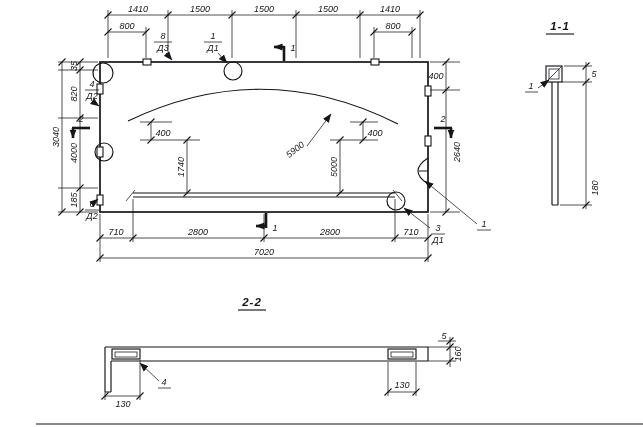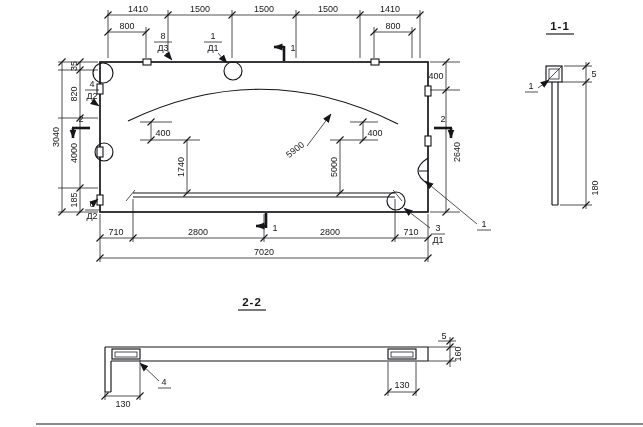--- a/index.html
+++ b/index.html
@@ -1,16 +1,16 @@
 <!DOCTYPE html>
 <html><head>
 <meta charset="utf-8">
 <style>
   html,body{margin:0;padding:0;background:#e9e9e9;}
-  .stage{width:643px;height:427px;background:#ffffff;position:relative;overflow:hidden;}
+  .stage{width:643px;height:427px;background:#ffffff;position:relative;overflow:hidden;font-style:italic;}
   svg{display:block;}
   text{font-family:"Liberation Sans","DejaVu Sans",sans-serif;font-size:9px;fill:#15151a;text-anchor:middle;}
   text.ttl{font-size:11.5px;font-weight:bold;letter-spacing:1px;}
   .thin{stroke:#15151a;stroke-width:.75;fill:none;}
   .med{stroke:#15151a;stroke-width:1.15;fill:none;}
   .thick{stroke:#15151a;stroke-width:1.7;fill:none;}
   .xthick{stroke:#15151a;stroke-width:2.6;fill:none;}
   .white{fill:#ffffff;stroke:#15151a;stroke-width:1.1;}
 </style>
 </head>

